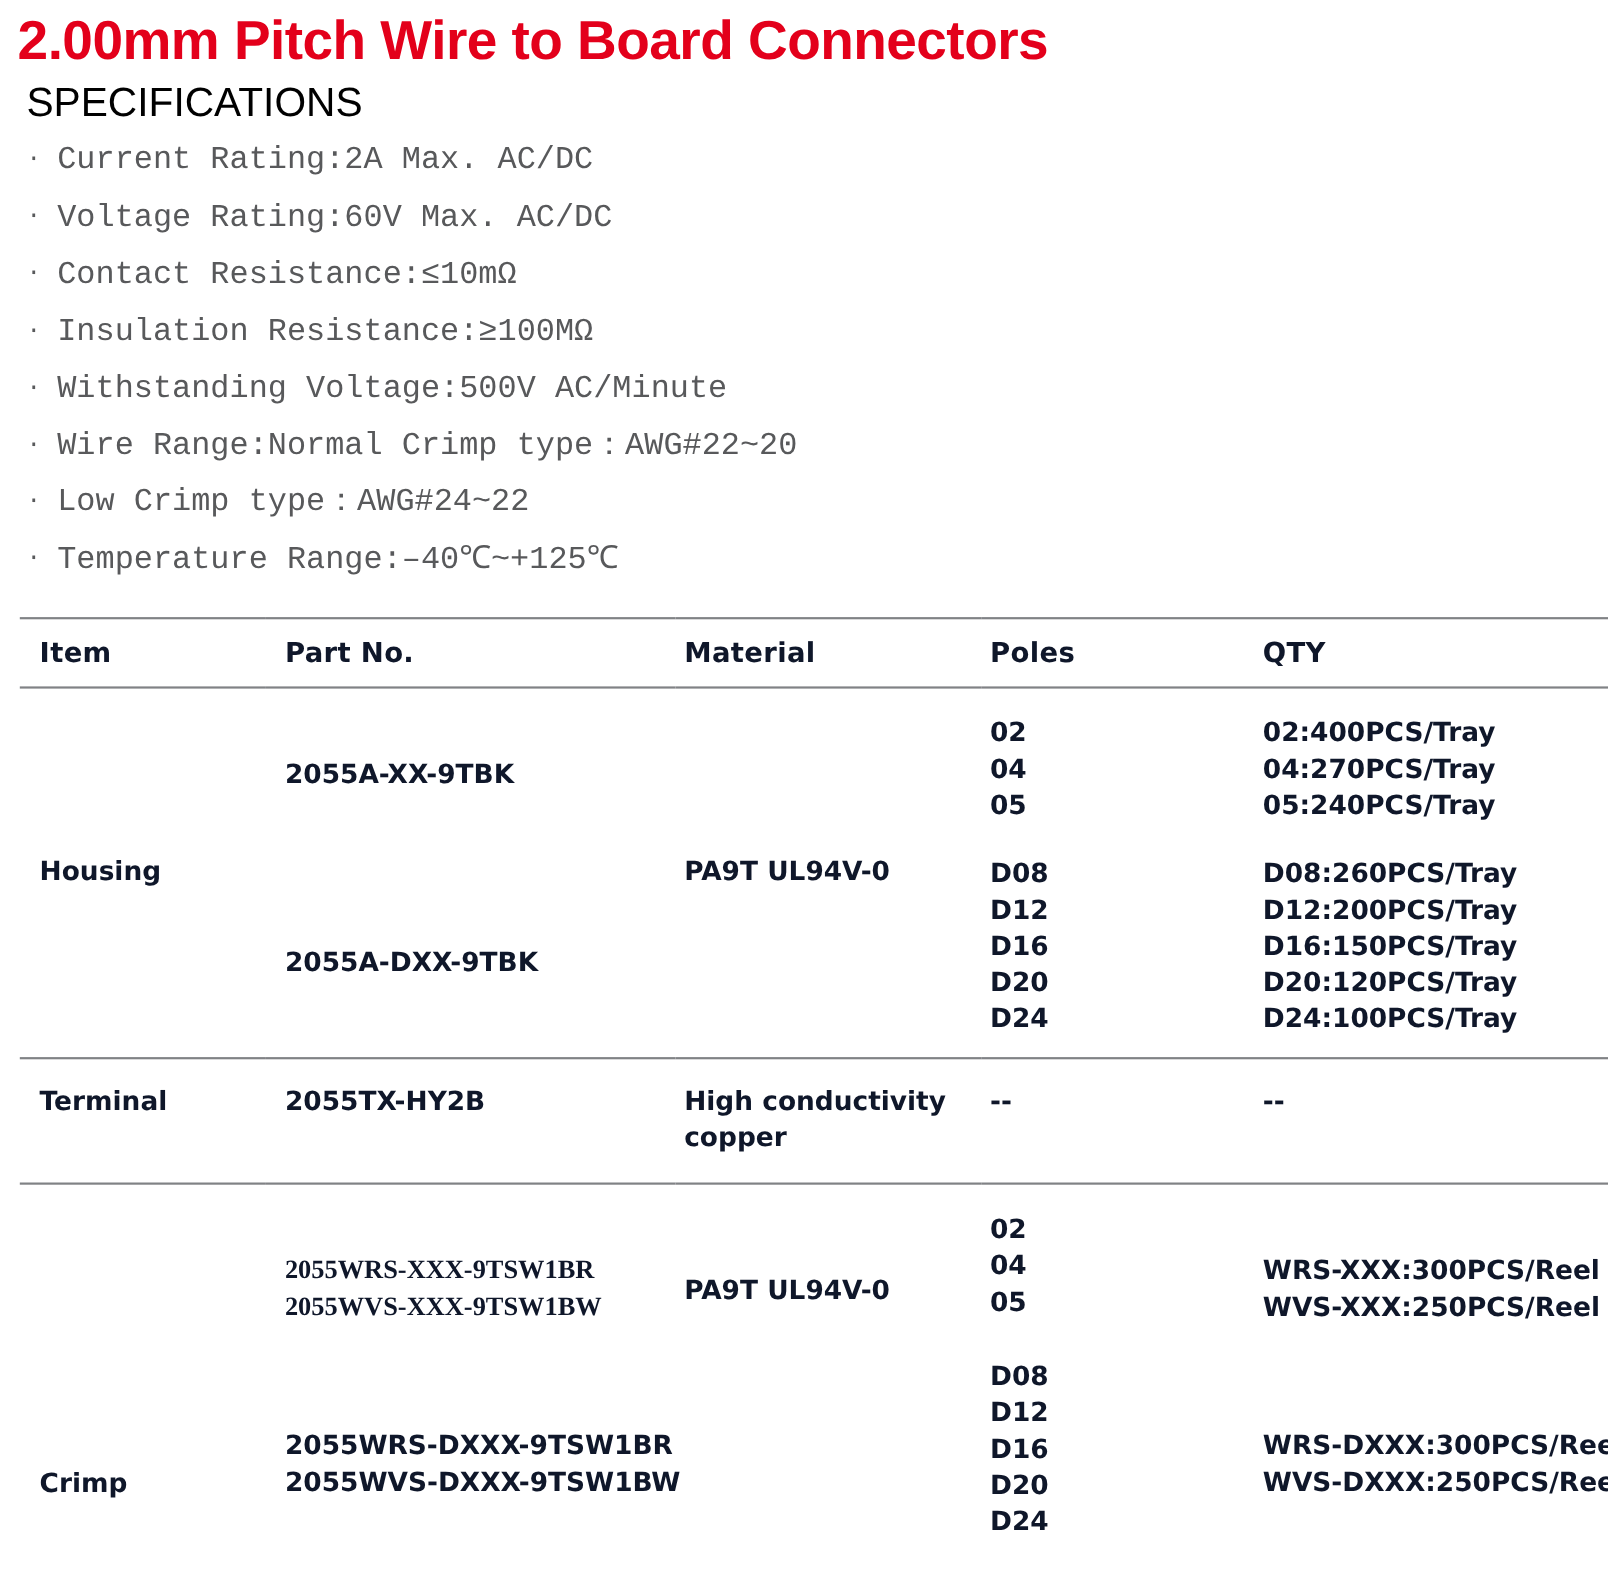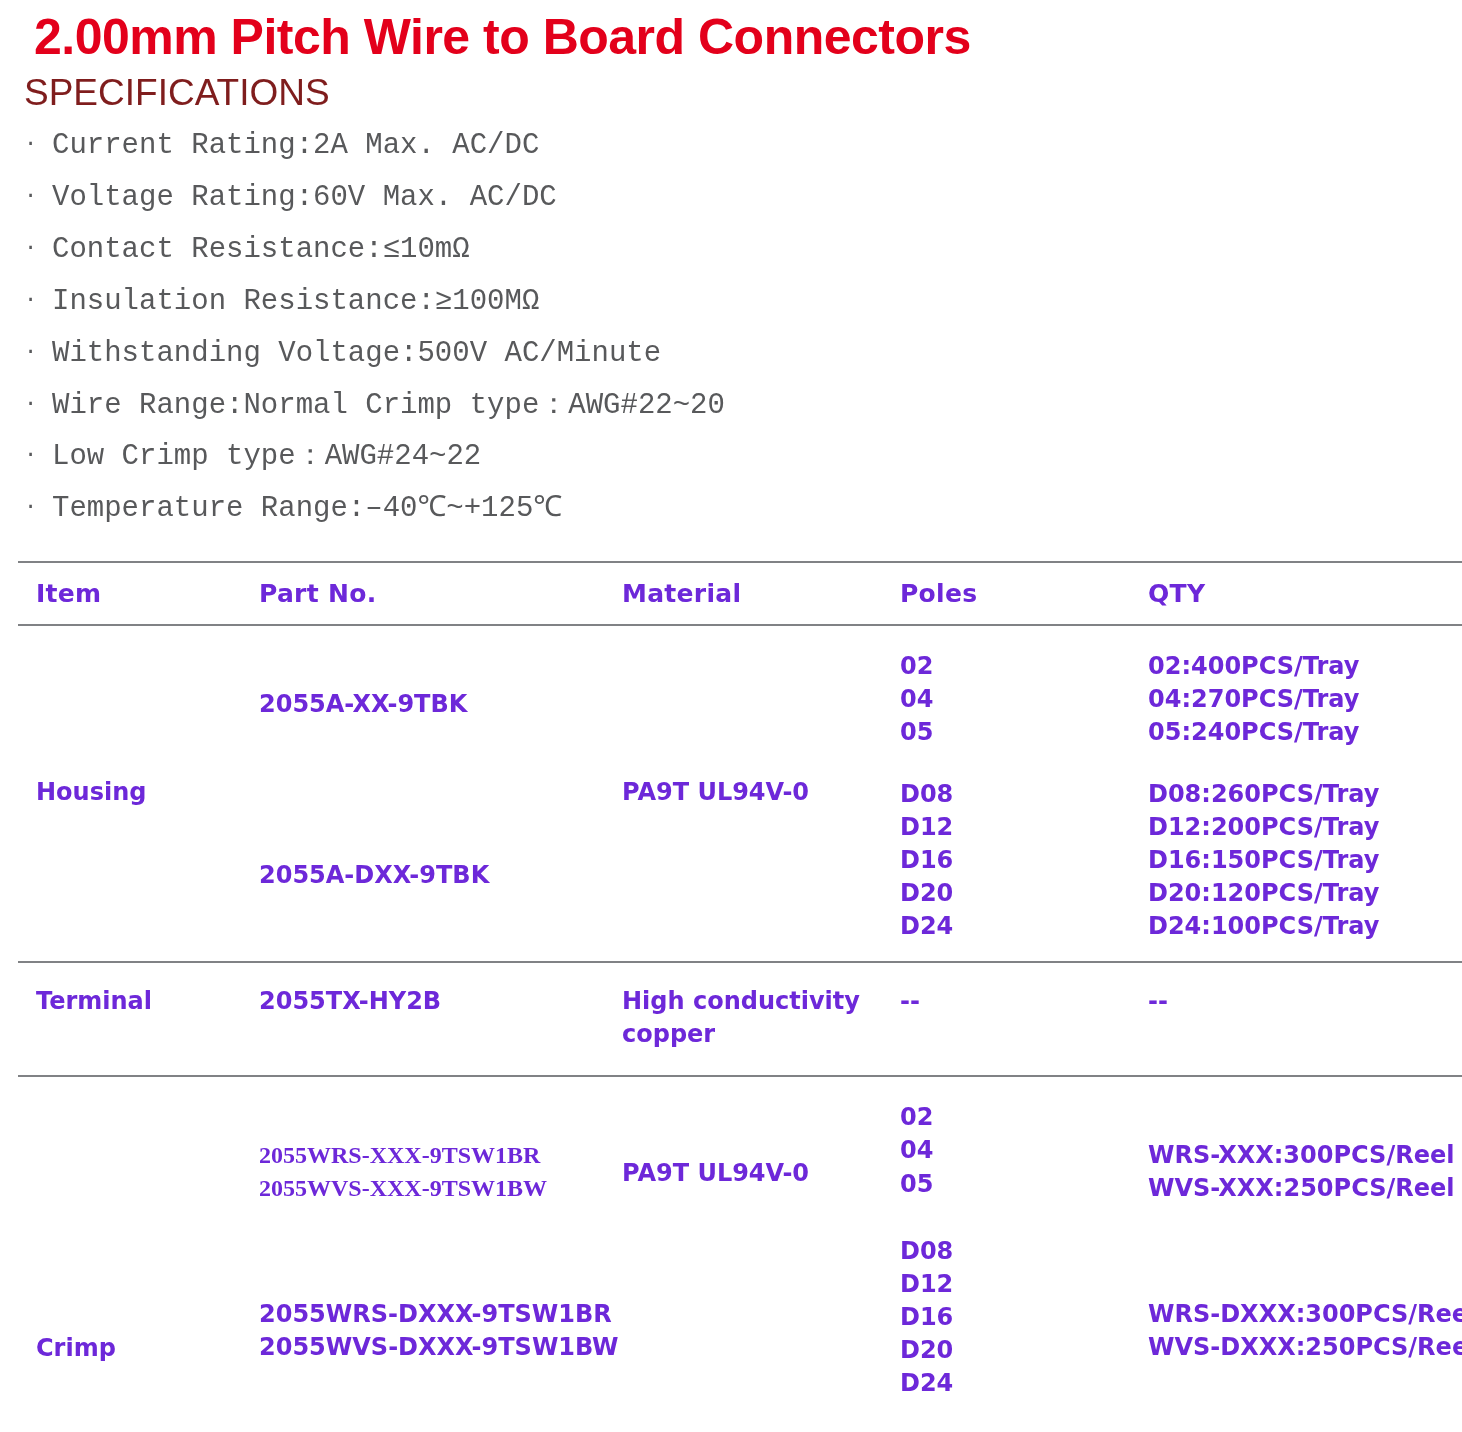--- a/index.html
+++ b/index.html
@@ -19,26 +19,26 @@
     width: 1462px;
     height: 1432px;
     box-sizing: border-box;
     padding: 0 14px;
   }
   .title {
     font-size: 50px;
     font-weight: bold;
     color: #e3001b;
     letter-spacing: -0.5px;
-    margin: 8px 0 6px 20px;
+    margin: 8px 0 6px 2px;
     white-space: nowrap;
   }
   .subtitle {
     font-size: 37px;
-    color: #7f1d1d;
+    color: #000000;
     margin: 0 0 6px 10px;
     font-weight: 400;
   }
   .spec-list {
     margin: 0 0 0 10px;
     padding: 0;
     list-style: none;
     font-family: Liberation Mono, monospace;
   }
   .spec-list li {
@@ -59,21 +59,21 @@
     border-collapse: collapse;
     margin-top: 26px;
     margin-left: 4px;
     table-layout: fixed;
   }
   table.spec-table th,
   table.spec-table td {
     text-align: left;
     vertical-align: top;
     font-family: "DejaVu Sans", sans-serif;
-    color: #6d28d9;
+    color: #0f172a;
   }
   table.spec-table thead th {
     font-size: 25px;
     font-weight: bold;
     padding: 16px 0 16px 0;
     border-top: 2px solid #808285;
     border-bottom: 2px solid #808285;
     letter-spacing: 0.3px;
   }
   .col-item   { width: 205px; padding-left: 18px !important; }

